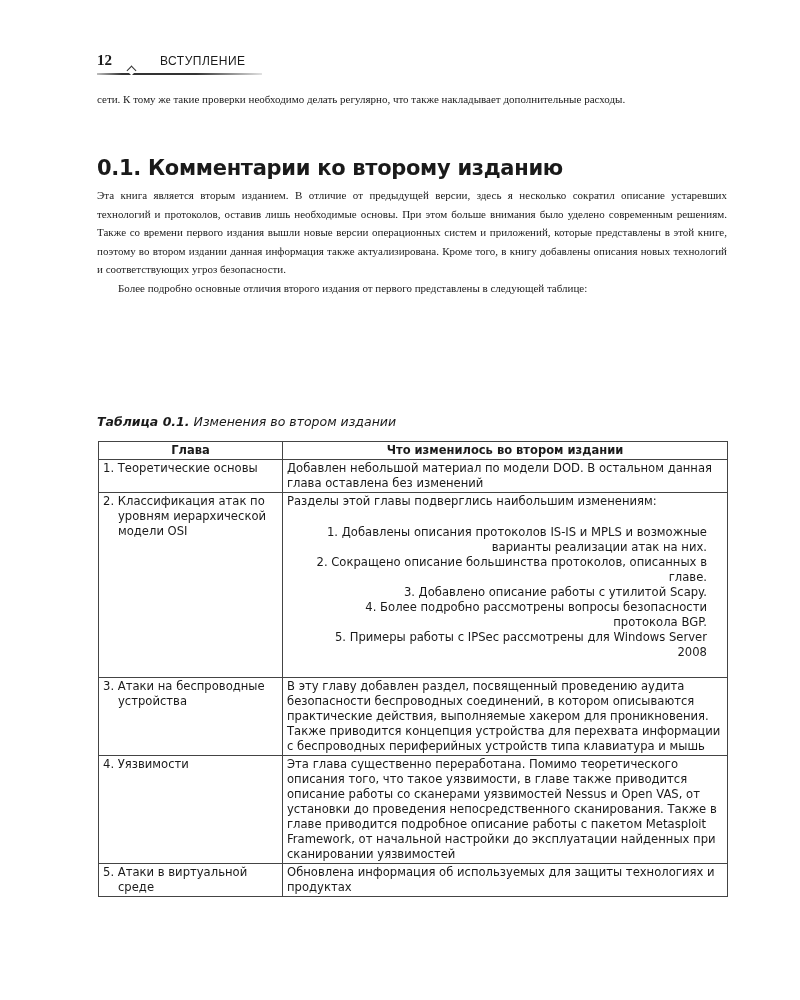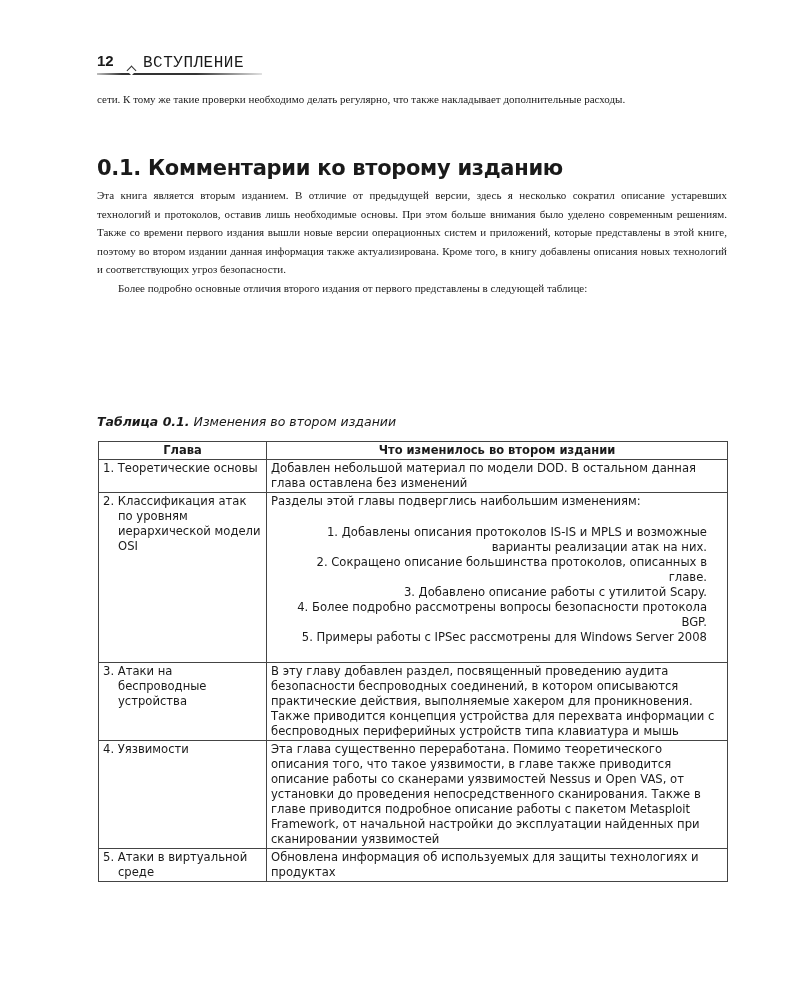--- a/index.html
+++ b/index.html
@@ -1,34 +1,34 @@
 <!DOCTYPE html>
 <html><head>
 <meta charset="utf-8">
 <style>
   html, body { margin:0; padding:0; background:#fff; }
   body { width:800px; height:1000px; position:relative; overflow:hidden; color:#1a1a1a; }
   .running-head { position:absolute; left:97px; top:52px; height:26px; width:170px; }
-  .page-num { position:absolute; left:0; top:0; font-family:Liberation Sans, sans-serif; font-weight:bold; font-size:15px; }
-  .section-name { position:absolute; left:46px; top:2px; font-family:Liberation Mono, monospace; font-size:16px; letter-spacing:0.5px; }
+  .page-num { position:absolute; left:0; top:0; font-family:Liberation Serif, serif; font-weight:bold; font-size:15px; }
+  .section-name { position:absolute; left:63px; top:2px; font-family:Liberation Sans, sans-serif; font-size:12px; letter-spacing:0.5px; }
   .head-rule { position:absolute; left:0; top:21px; width:165px; height:2px;
     background:linear-gradient(to right, rgba(40,40,40,0.3), #333 15%, #333 60%, rgba(60,60,60,0.15)); }
   .head-notch { position:absolute; left:31px; top:15px; width:6px; height:6px; border-left:1px solid #333; border-top:1px solid #333; transform:rotate(45deg); background:#fff; }
   .body-text { position:absolute; left:97px; width:630px; font-family:"Liberation Serif", serif; font-size:11px; line-height:18.5px; text-align:justify; }
   .body-text p { margin:0; }
   .body-text p.indent { text-indent:21px; }
   .p1 { top:90px; }
   h2 { position:absolute; left:97px; top:156px; margin:0; font-family:"DejaVu Sans", sans-serif; font-weight:bold; font-size:21px; letter-spacing:-0.3px; }
   .p2 { top:186px; }
   .caption { position:absolute; left:97px; top:414px; font-family:"DejaVu Sans", sans-serif; font-style:italic; font-size:12.5px; }
   .caption b { font-weight:bold; }
   table.changes { position:absolute; left:98px; top:441px; width:630px; border-collapse:collapse;
     font-family:"DejaVu Sans", sans-serif; font-size:11.6px; line-height:15px; }
   table.changes td, table.changes th { border:1.5px solid #444; vertical-align:top; padding:1px 4px 1px 4px; }
-  table.changes th { font-weight:bold; font-size:11.5px; text-align:center; padding:1px 4px; }
+  table.changes th { font-weight:bold; font-size:11.5px; text-align:center; padding:1px 12px; }
   table.changes th.c1, table.changes td.c1 { width:159px; }
   .chap { display:block; padding-left:15px; text-indent:-15px; }
   .desc-list { margin:16px; padding:0; list-style:none;text-align:right; }
   .desc-list li { padding-left:16px; text-indent:-16px; }
 </style>
 </head>
 <body>
 
 <div class="running-head">
   <span class="page-num">12</span>

